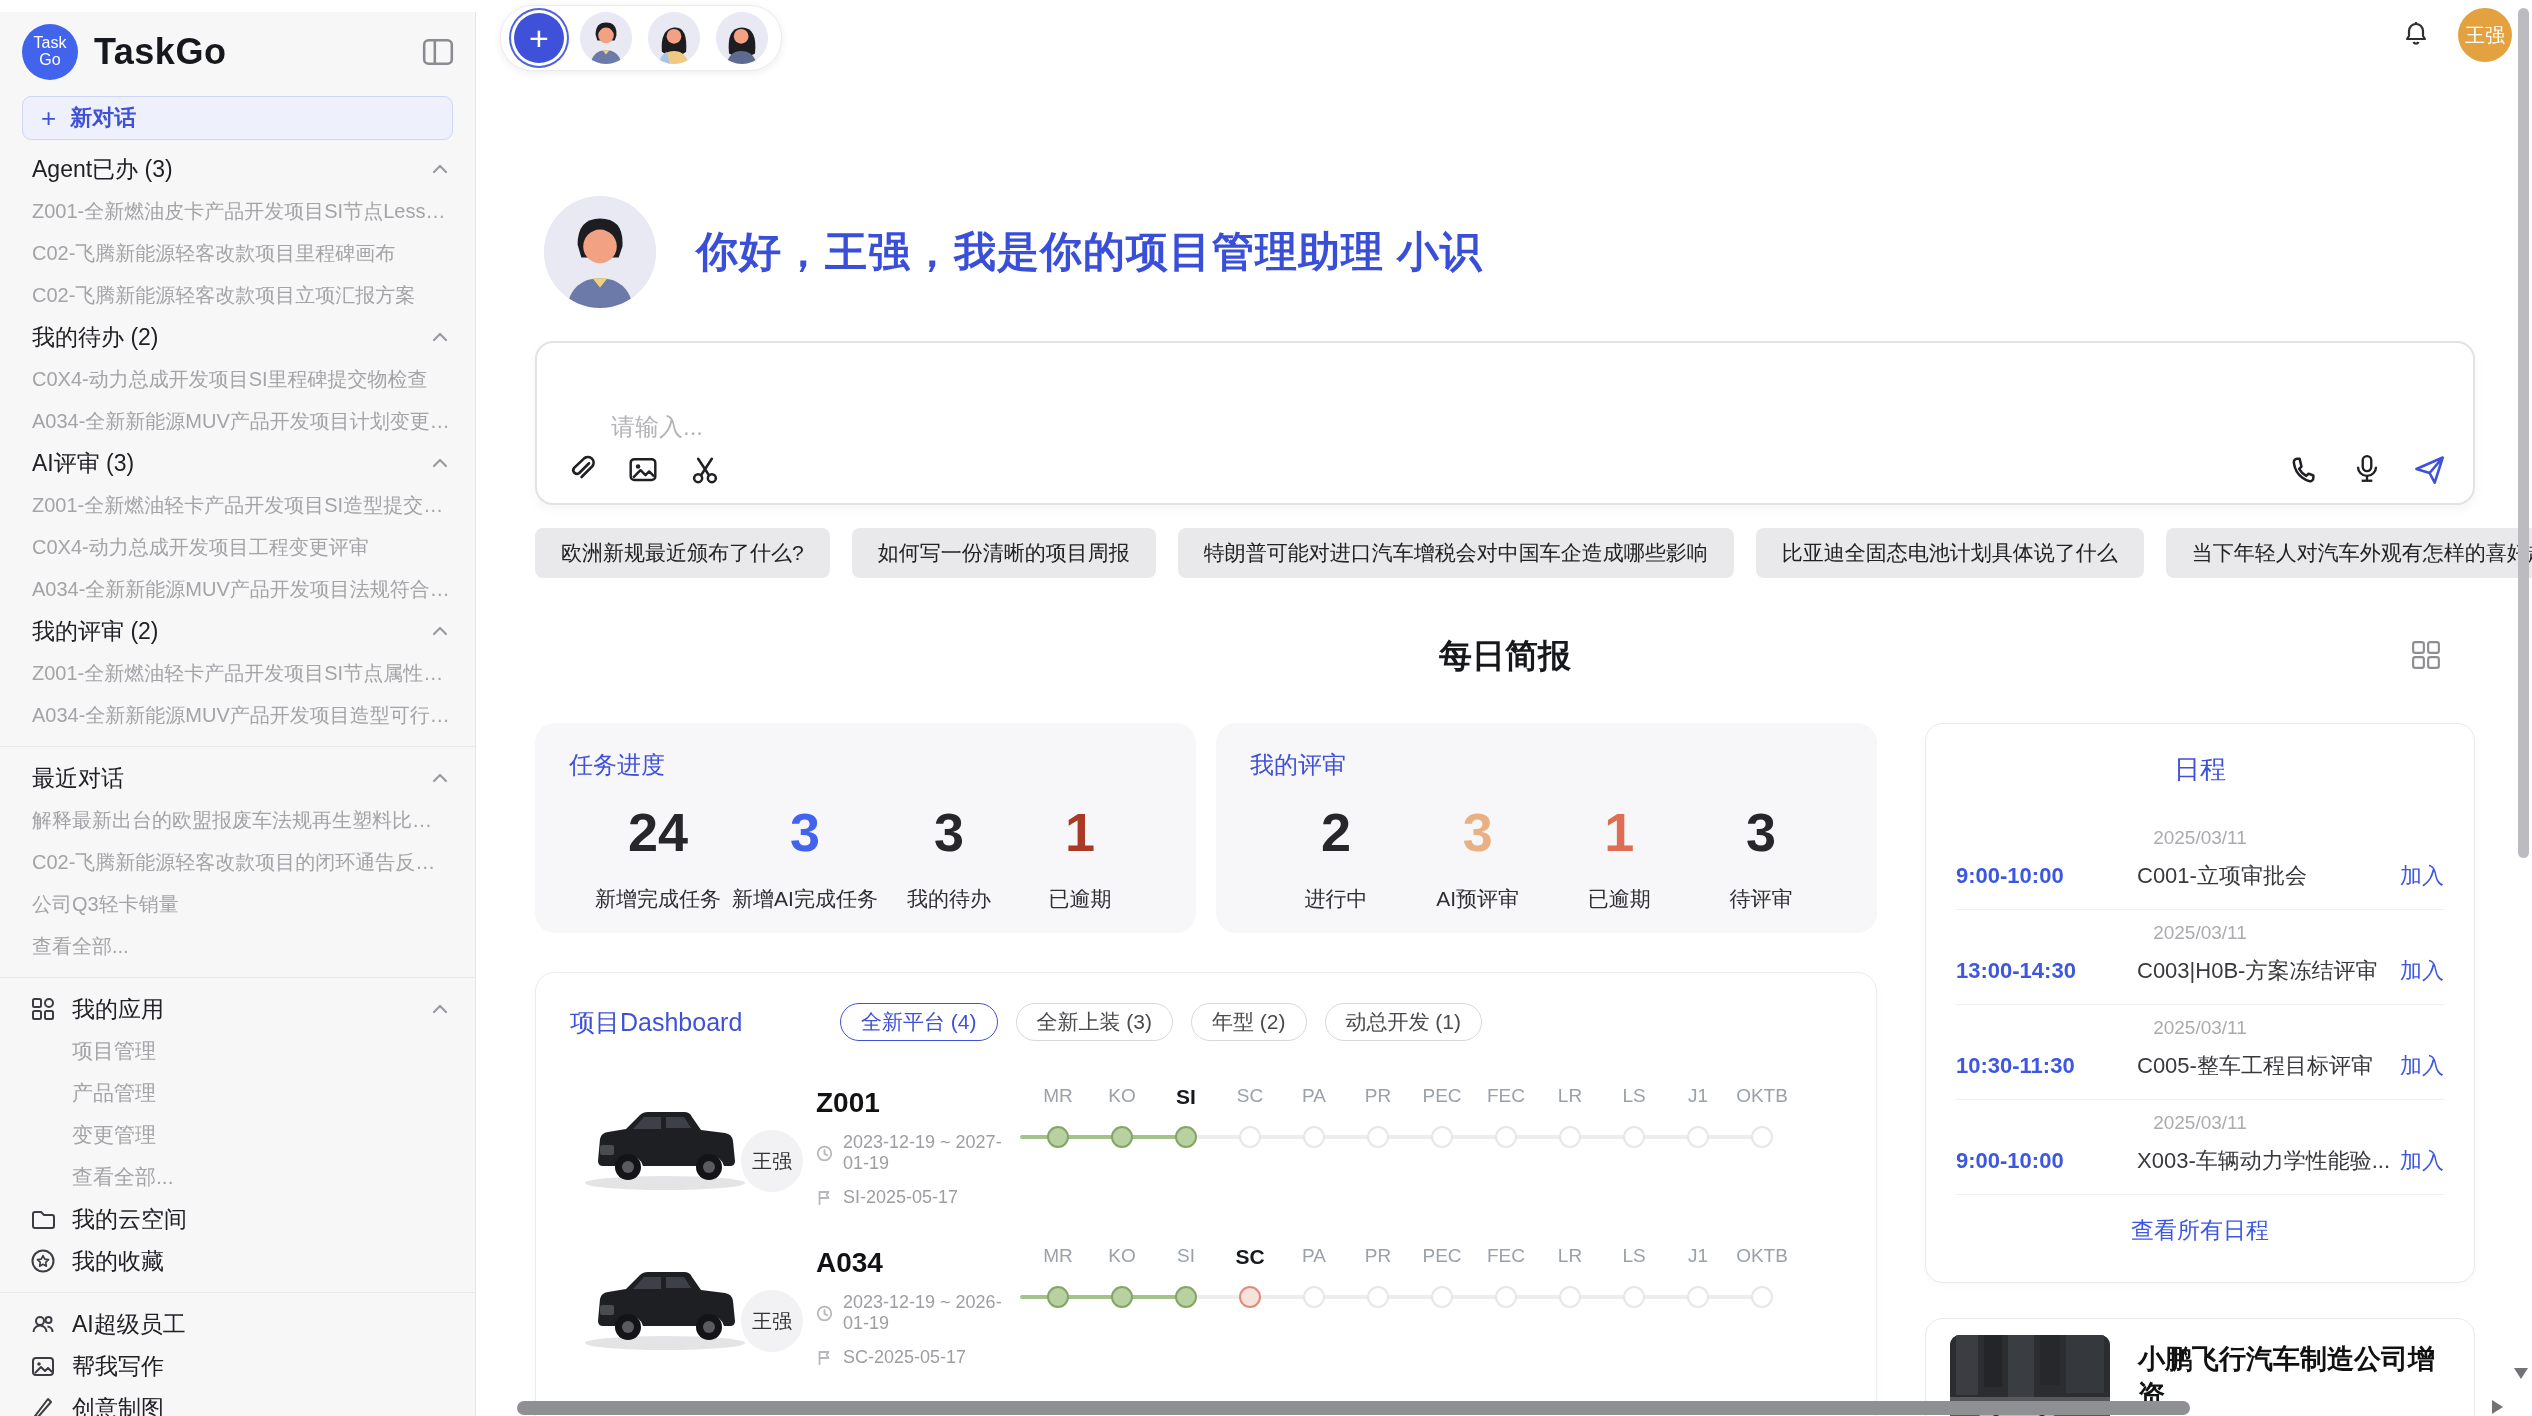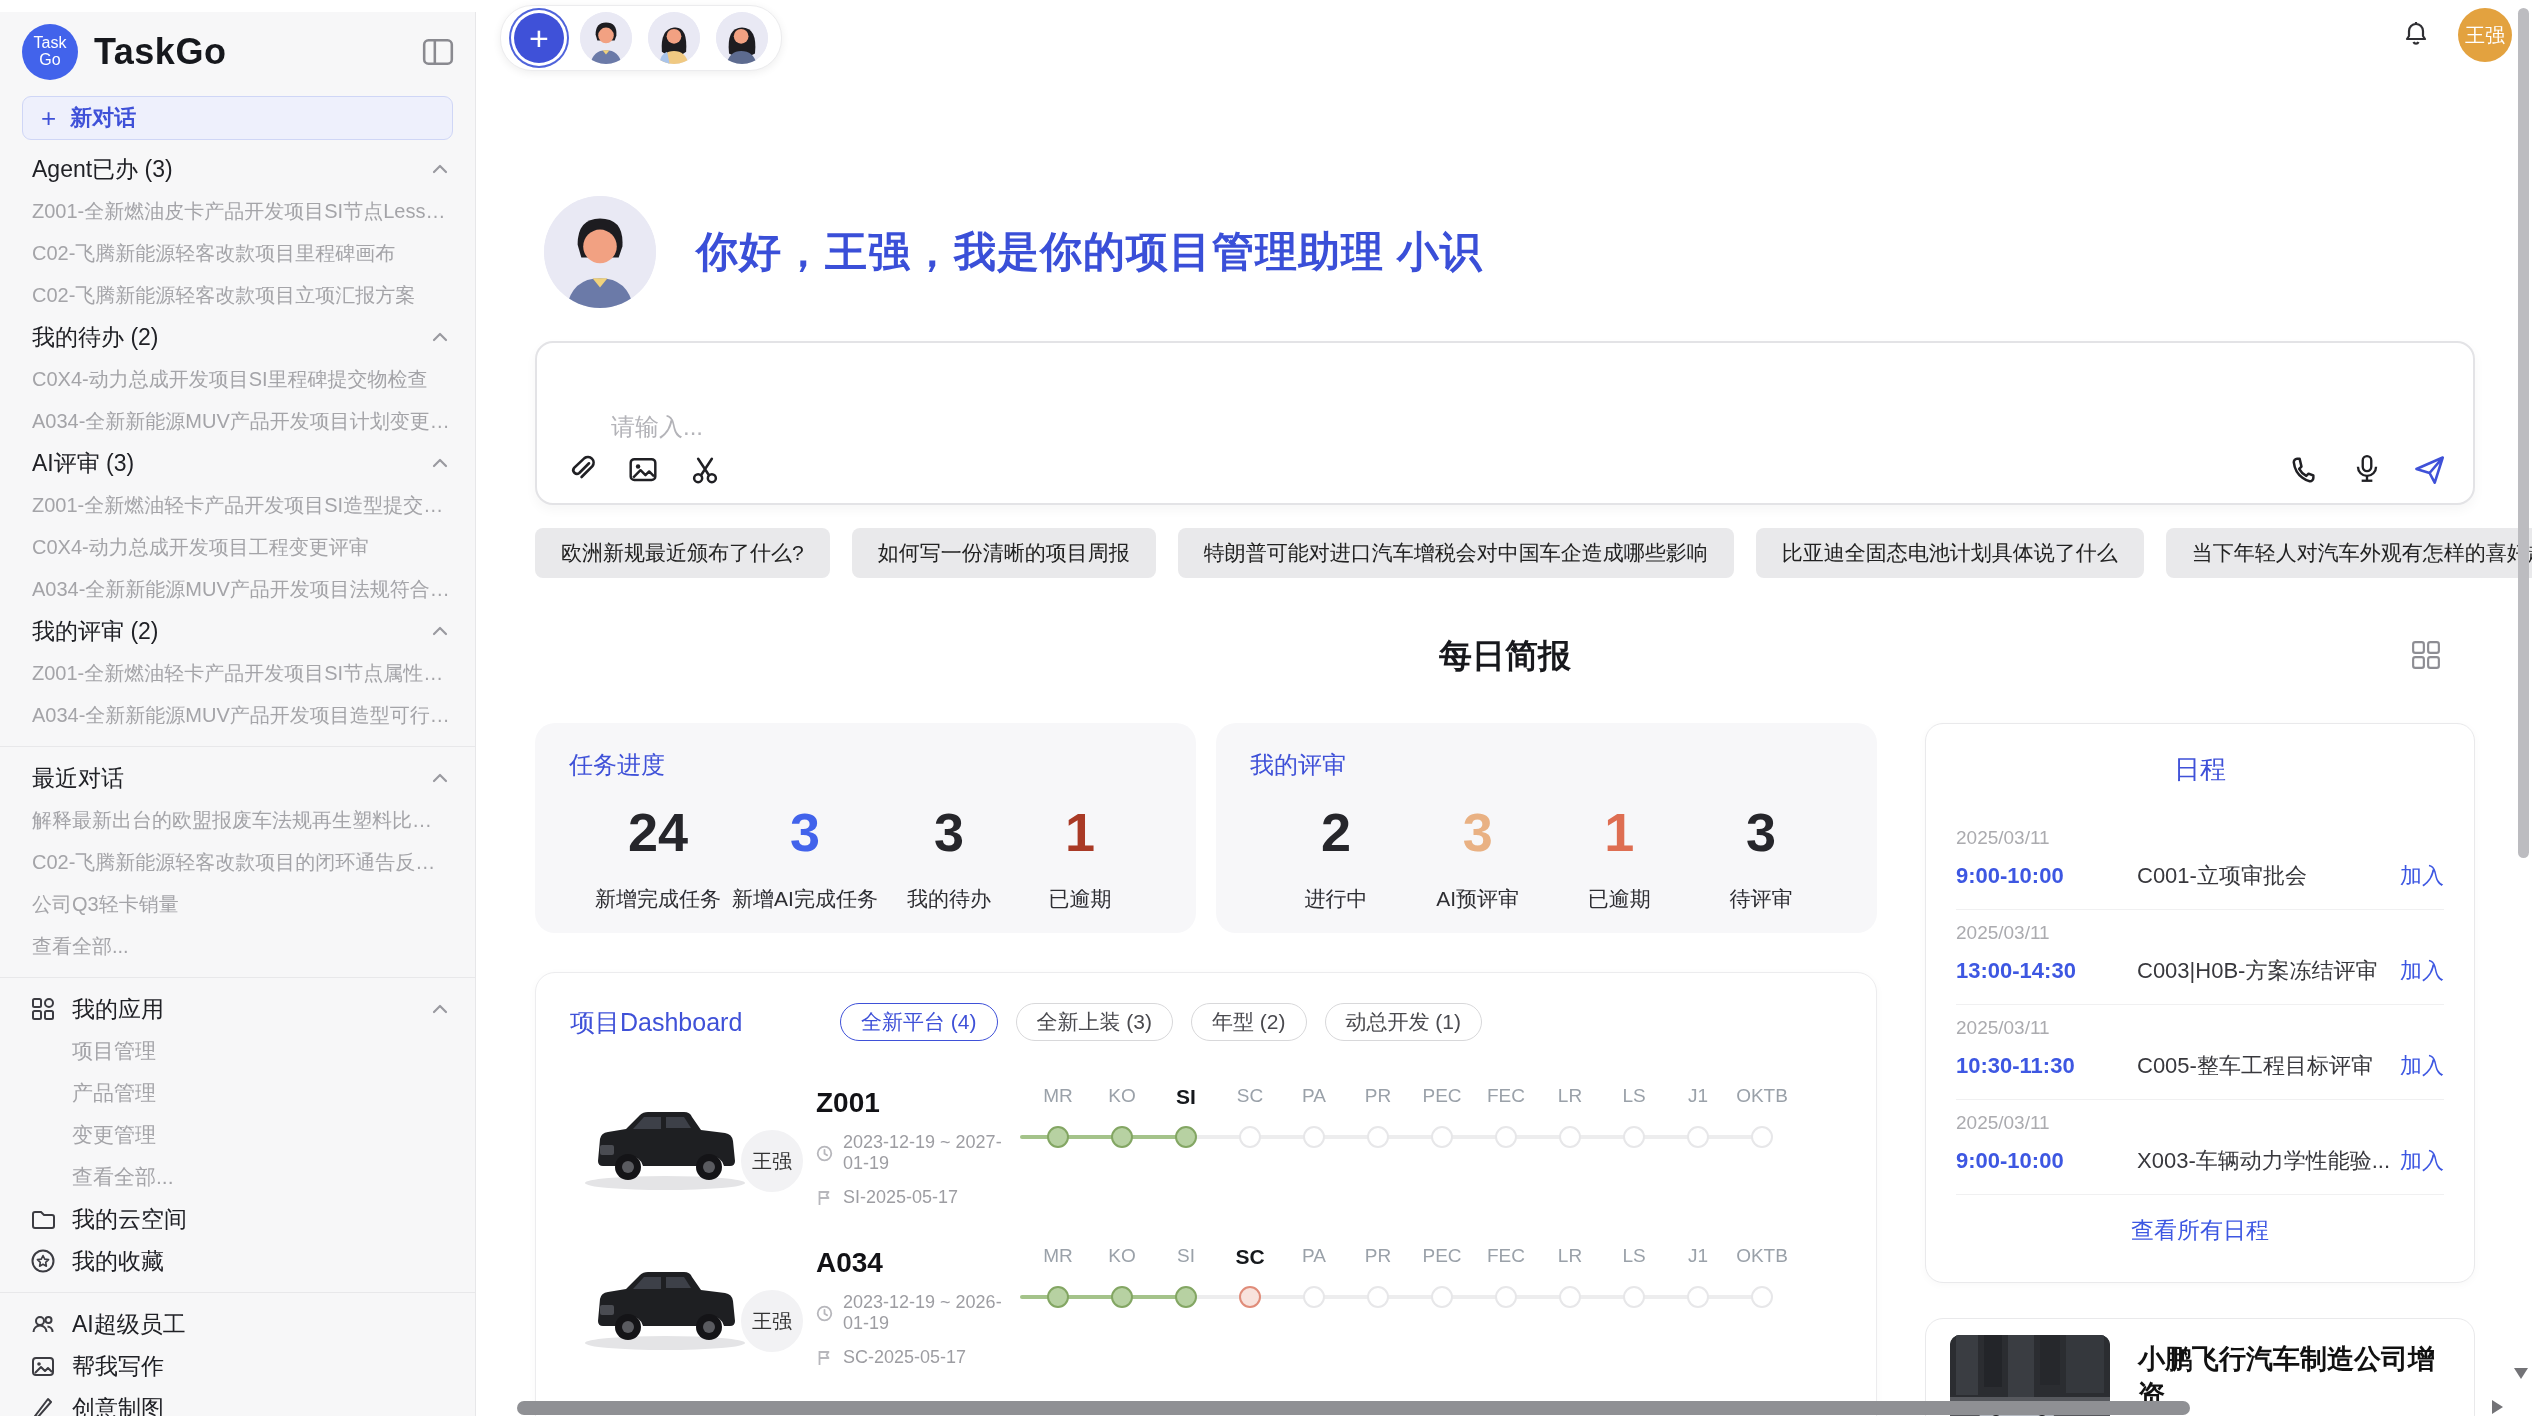--- a/index.html
+++ b/index.html
@@ -113,21 +113,21 @@
   .dot{width:22px;height:22px;border-radius:50%;box-sizing:border-box;background:#fff;border:2px solid #e7e7e9;}
   .dot.done{background:#b7d1a2;border-color:#83a663;}
   .dot.overdue{background:#f8e2dc;border-color:#e08c79;}
 
   
   .sched-card{background:#fff;border:1px solid #e9e9eb;border-radius:18px;height:560px;box-sizing:border-box;
               padding:28px 30px 0;box-shadow:0 2px 8px rgba(0,0,0,.03);}
   .sched-title{text-align:center;font-size:26px;color:#3f51d8;}
   .sched-list{margin-top:28px;}
   .sched-item{padding:12px 0 18px;border-bottom:1px solid #f0f0f1;}
-  .s-date{font-size:19px;color:#ababaf;}
+  .s-date{font-size:19px;color:#ababaf;text-align:center;}
   .s-row{display:flex;align-items:center;margin-top:12px;}
   .s-time{width:165px;flex:none;font-size:22px;color:#3d57e2;font-weight:600;}
   .s-name{flex:1;font-size:22px;color:#38383d;padding-left:16px;white-space:nowrap;overflow:hidden;text-overflow:ellipsis;}
   .s-join{font-size:22px;color:#3d57e2;cursor:pointer;}
   .sched-footer{text-align:center;margin-top:20px;font-size:23px;color:#3d57e2;cursor:pointer;}
 
   .news-card{margin-top:35px;background:#fff;border:1px solid #e9e9eb;border-radius:18px;height:150px;
              box-sizing:border-box;padding:16px 24px;display:flex;gap:28px;overflow:hidden;}
   .news-thumb{width:160px;height:96px;border-radius:10px;overflow:hidden;flex:none;background:#2b2d31;}
   .news-title{font-size:27px;font-weight:bold;color:#111;margin-top:6px;}

